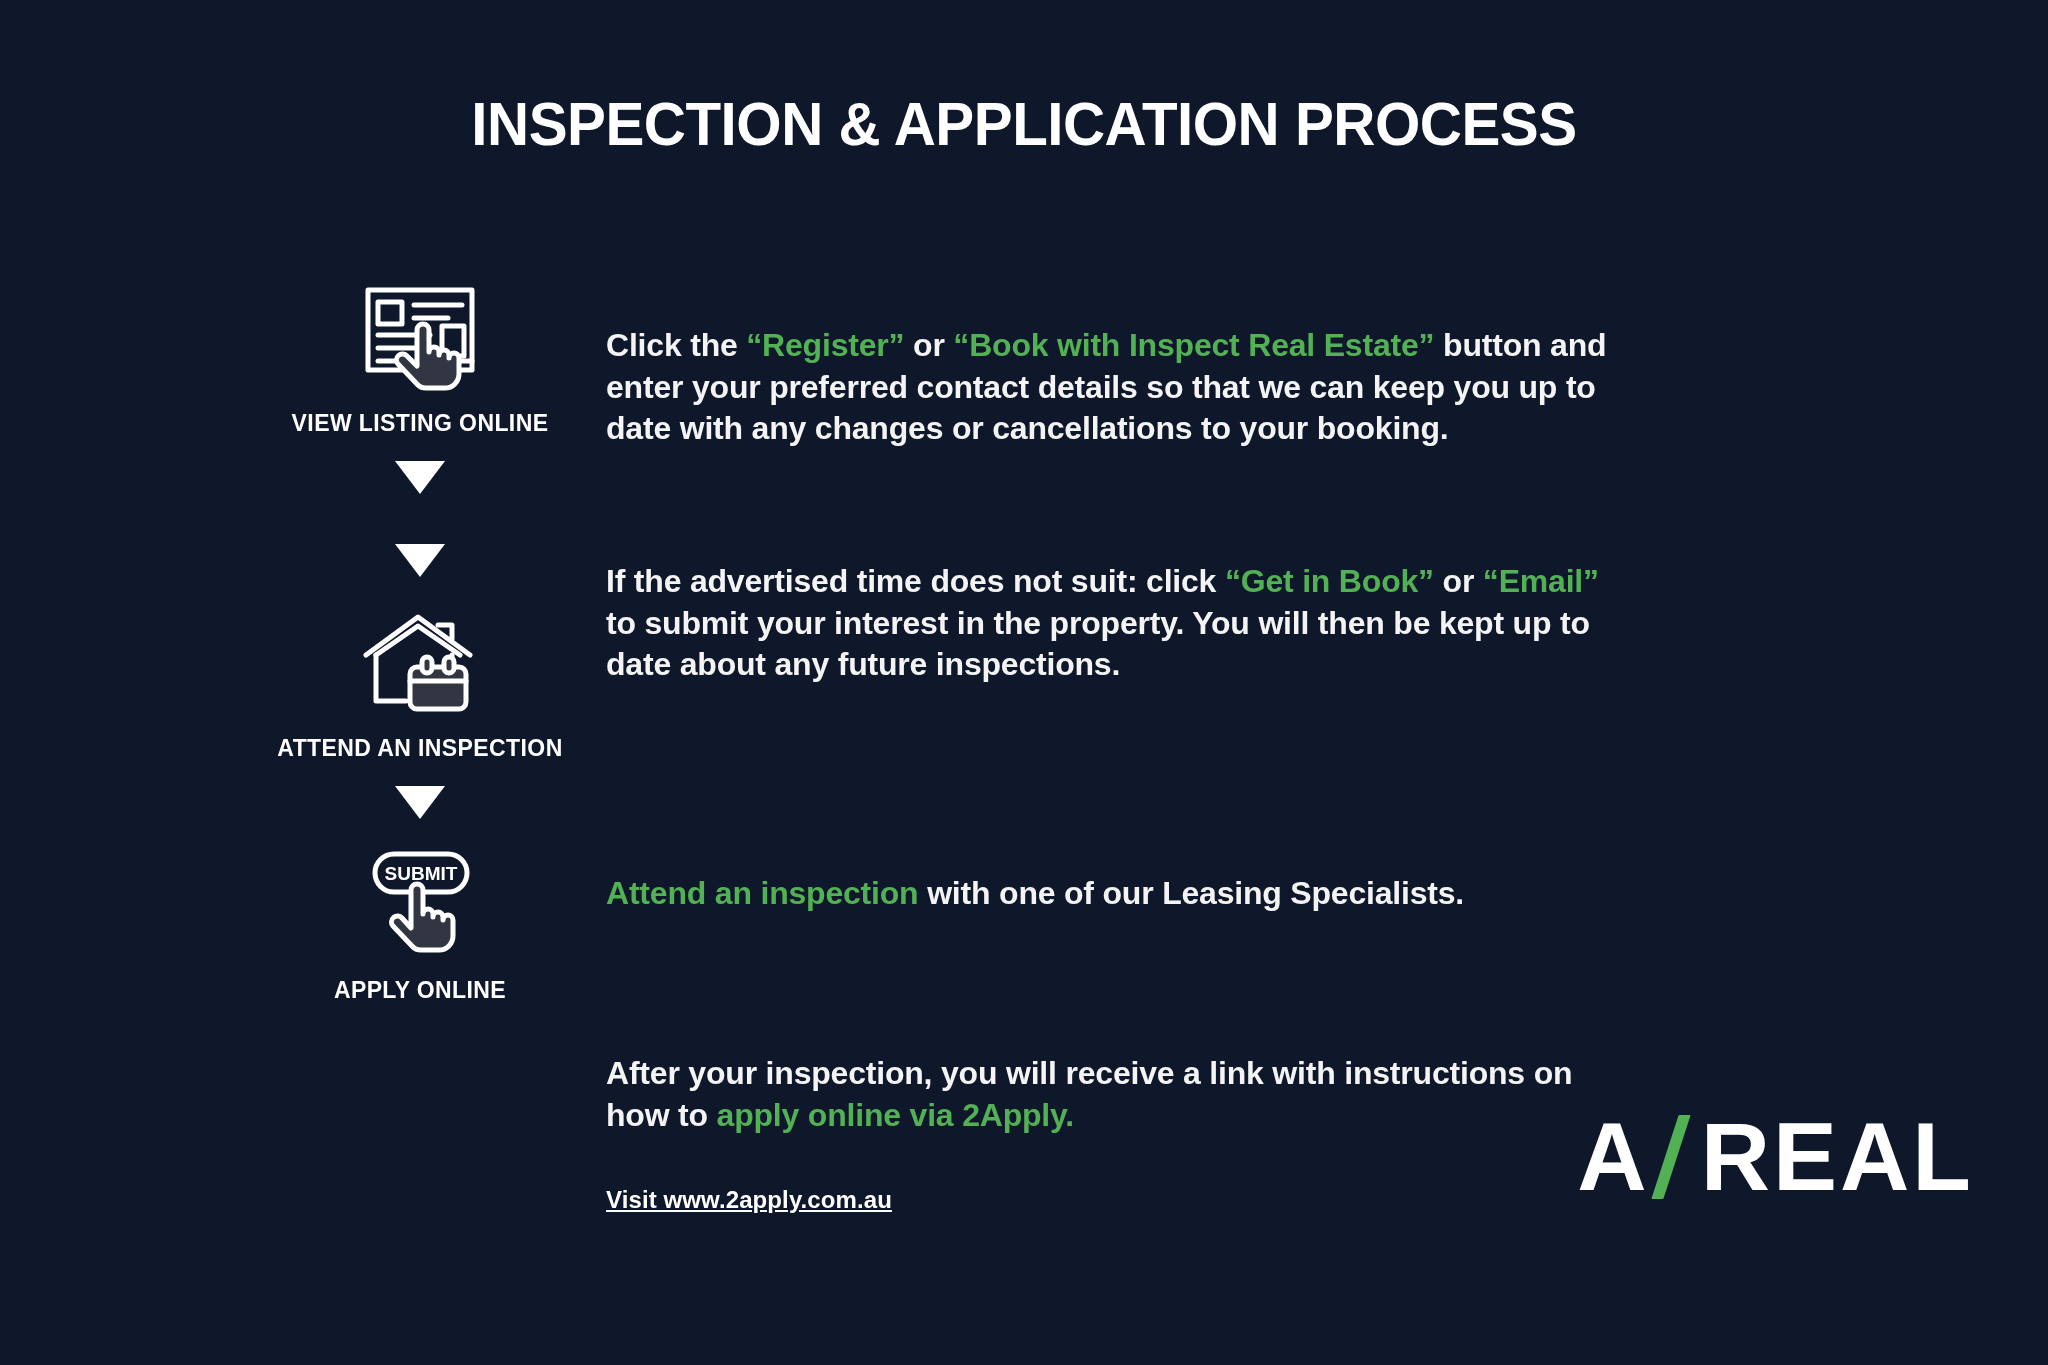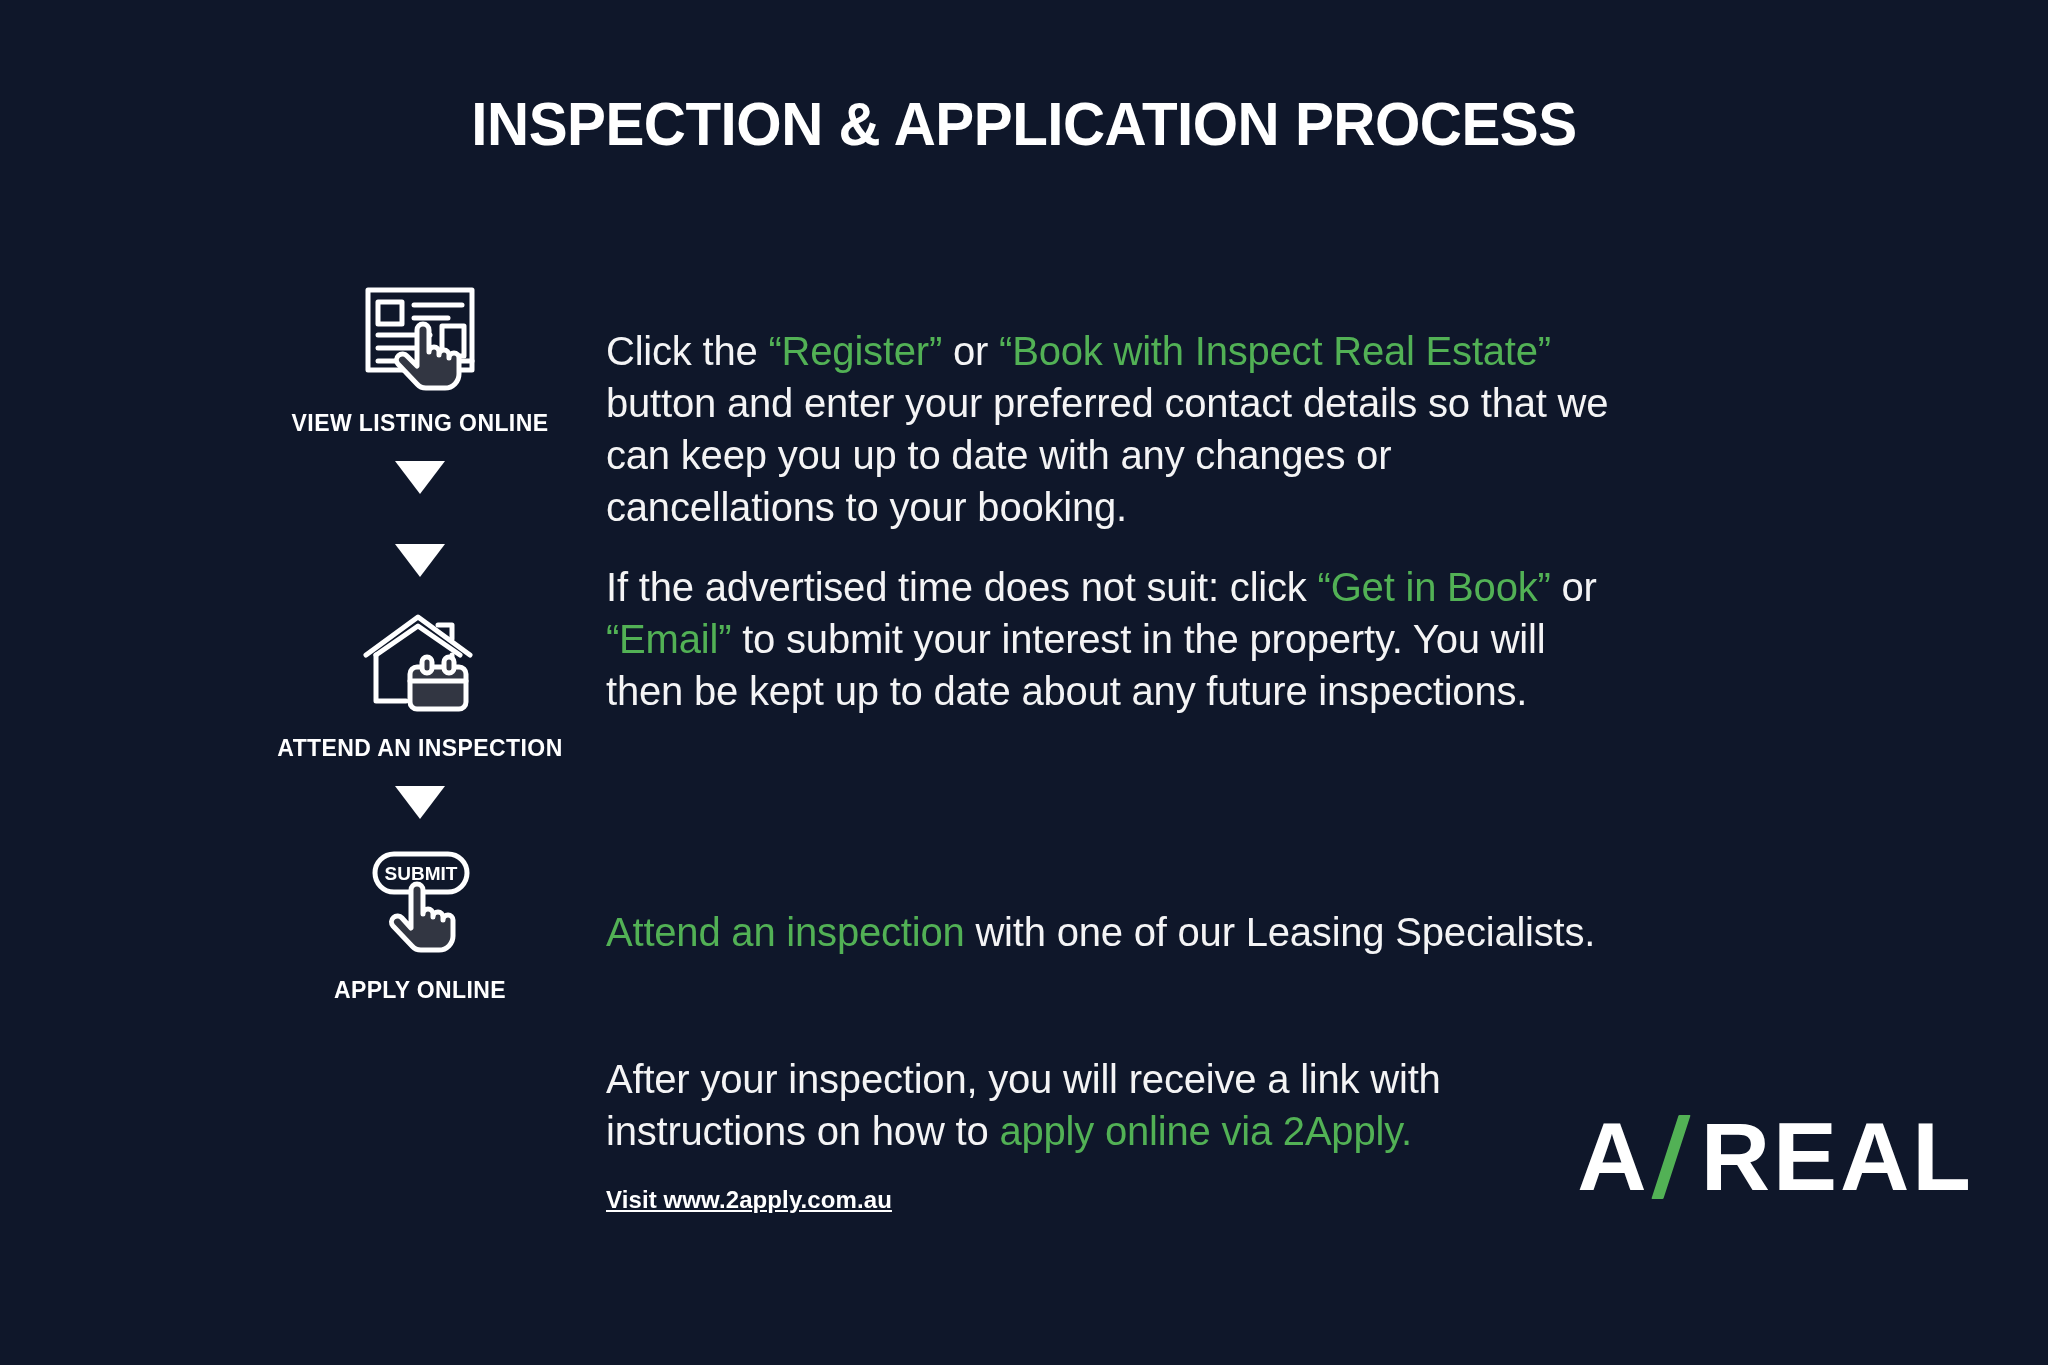--- a/index.html
+++ b/index.html
@@ -99,42 +99,42 @@
   
   .copy {
     position: absolute;
     left: 606px;
     width: 1010px;
   }
 
   .para {
     position: absolute;
     font-family: "Liberation Sans", sans-serif;
-    font-weight: 400;
-    font-size: 40px;
+    font-weight: 700;
+    font-size: 32px;
     line-height: 1.30;
     color: #f4f4f5;
     letter-spacing: -0.2px;
   }
 
   .para .hl { color: #52b155; }
 
   .visit {
     position: absolute;
     font-family: "Liberation Sans", sans-serif;
     font-weight: 700;
     font-size: 24px;
     letter-spacing: 0.1px;
     color: #ffffff;
   }
 
   
   #para-1 { top: 325px; }
   #para-2 { top: 561px; }
-  #para-3 { top: 906px; }
+  #para-3 { top: 873px; }
   #para-4 { top: 1053px; }
   #visit-line { top: 1186px; text-decoration: underline; }
 
   
   .logo {
     position: absolute;
     right: 74px;
     bottom: 160px;
     display: flex;
     align-items: center;

